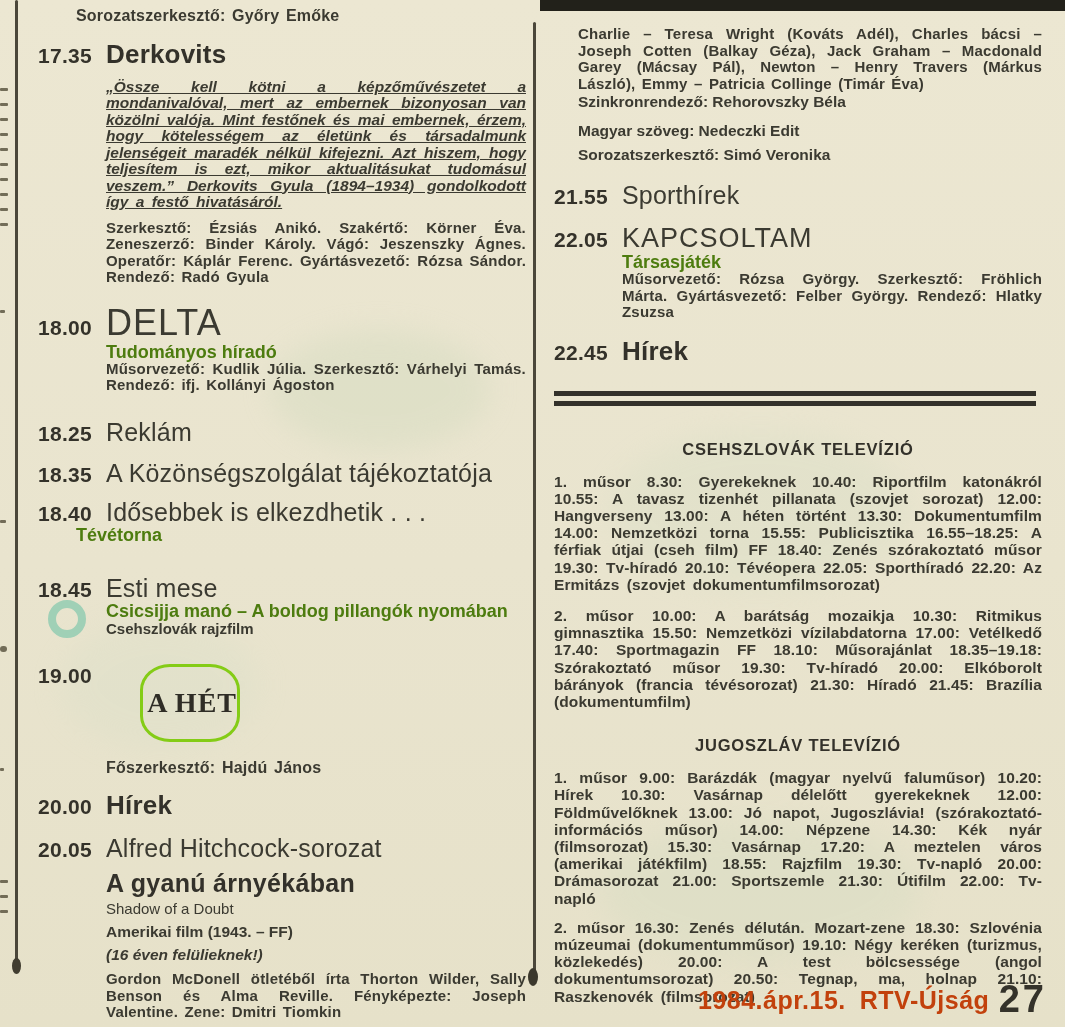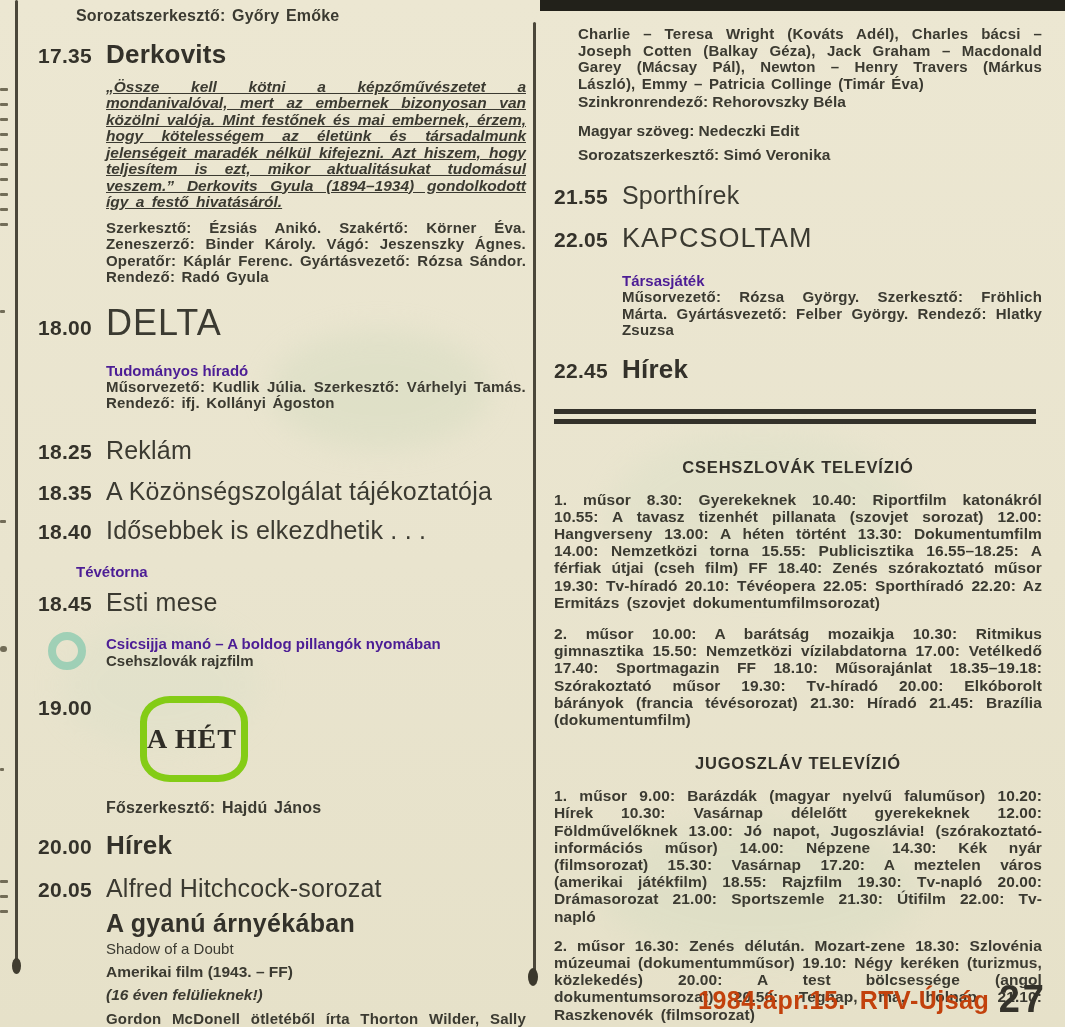--- a/index.html
+++ b/index.html
@@ -35,31 +35,31 @@
   .time{flex:none;width:68px;font-weight:700;font-size:21px;letter-spacing:.3px;color:#34322a;}
   .ptitle{font-size:25px;font-weight:400;letter-spacing:.2px;color:#3b3a31;}
   .ptitle.b{font-weight:700;font-size:26px;color:#33312a;}
   .ptitle.caps{letter-spacing:1px;}
 
   
   .ind{margin-left:68px;}
   .ind2{margin-left:38px;}
   .credits{font-weight:700;font-size:15px;line-height:16.5px;letter-spacing:.2px;text-align:justify;color:#3b3a31;word-spacing:2px;}
   .quote{font-weight:700;font-style:italic;font-size:15.5px;line-height:16.5px;text-align:justify;color:#3b3a31;word-spacing:3px;text-decoration:underline;}
-  .subtitle{font-weight:700;font-size:15px;line-height:17px;color:#4c1d95;margin-top:18px;}
+  .subtitle{font-weight:700;font-size:18px;line-height:17px;color:#4d7c0f;}
   .note{font-weight:700;font-size:15px;color:#3b3a31;}
   .origline{font-weight:700;font-size:15px;line-height:18px;color:#3b3a31;}
 
   
   .ring-holder{position:relative;}
   .ring{position:absolute;left:-58px;top:-3px;width:22px;height:22px;border:8px solid rgba(141,203,176,.8);border-radius:50%;}
 
   
   .ahet-row{display:flex;align-items:flex-start;margin-top:26px;}
-  .ahet-box{margin-left:34px;width:94px;height:72px;border:7px solid #84cc16;border-radius:30px/26px;display:flex;align-items:center;justify-content:flex-start;background:transparent;}
+  .ahet-box{margin-left:34px;width:94px;height:72px;border:3px solid #84cc16;border-radius:30px/26px;display:flex;align-items:center;justify-content:flex-end;background:transparent;}
   .ahet-text{font-family:"Liberation Serif",serif;font-weight:700;font-size:28px;letter-spacing:1px;color:#2f2d26;}
 
   
   .film-title{font-weight:700;font-size:25px;letter-spacing:.3px;color:#33312a;margin-left:68px;}
   .orig-title{font-size:15px;font-weight:400;color:#3b3a31;margin-left:68px;}
   .film-info{font-weight:700;font-size:15.5px;color:#3b3a31;margin-left:68px;}
   .age-note{font-weight:700;font-style:italic;font-size:15.5px;color:#3b3a31;margin-left:68px;}
 
   
   .credit-line{font-weight:700;font-size:15.5px;line-height:20px;color:#3b3a31;}
@@ -134,21 +134,21 @@
       <span class="time">18.35</span>
       <span class="ptitle">A Közönségszolgálat tájékoztatója</span>
     </div>
 
     <div class="prog" style="margin-top:10px">
       <span class="time">18.40</span>
       <span class="ptitle">Idősebbek is elkezdhetik . . .</span>
     </div>
     <div class="subtitle ind2">Tévétorna</div>
 
-    <div class="prog" style="margin-top:8px">
+    <div class="prog" style="margin-top:30px">
       <span class="time">18.45</span>
       <span class="ptitle">Esti mese</span>
     </div>
     <div class="subtitle ind ring-holder">
       <span class="ring"></span>
       <span>Csicsijja manó – A boldog pillangók nyomában</span>
     </div>
     <div class="origline ind">Csehszlovák rajzfilm</div>
 
     <div class="ahet-row">

